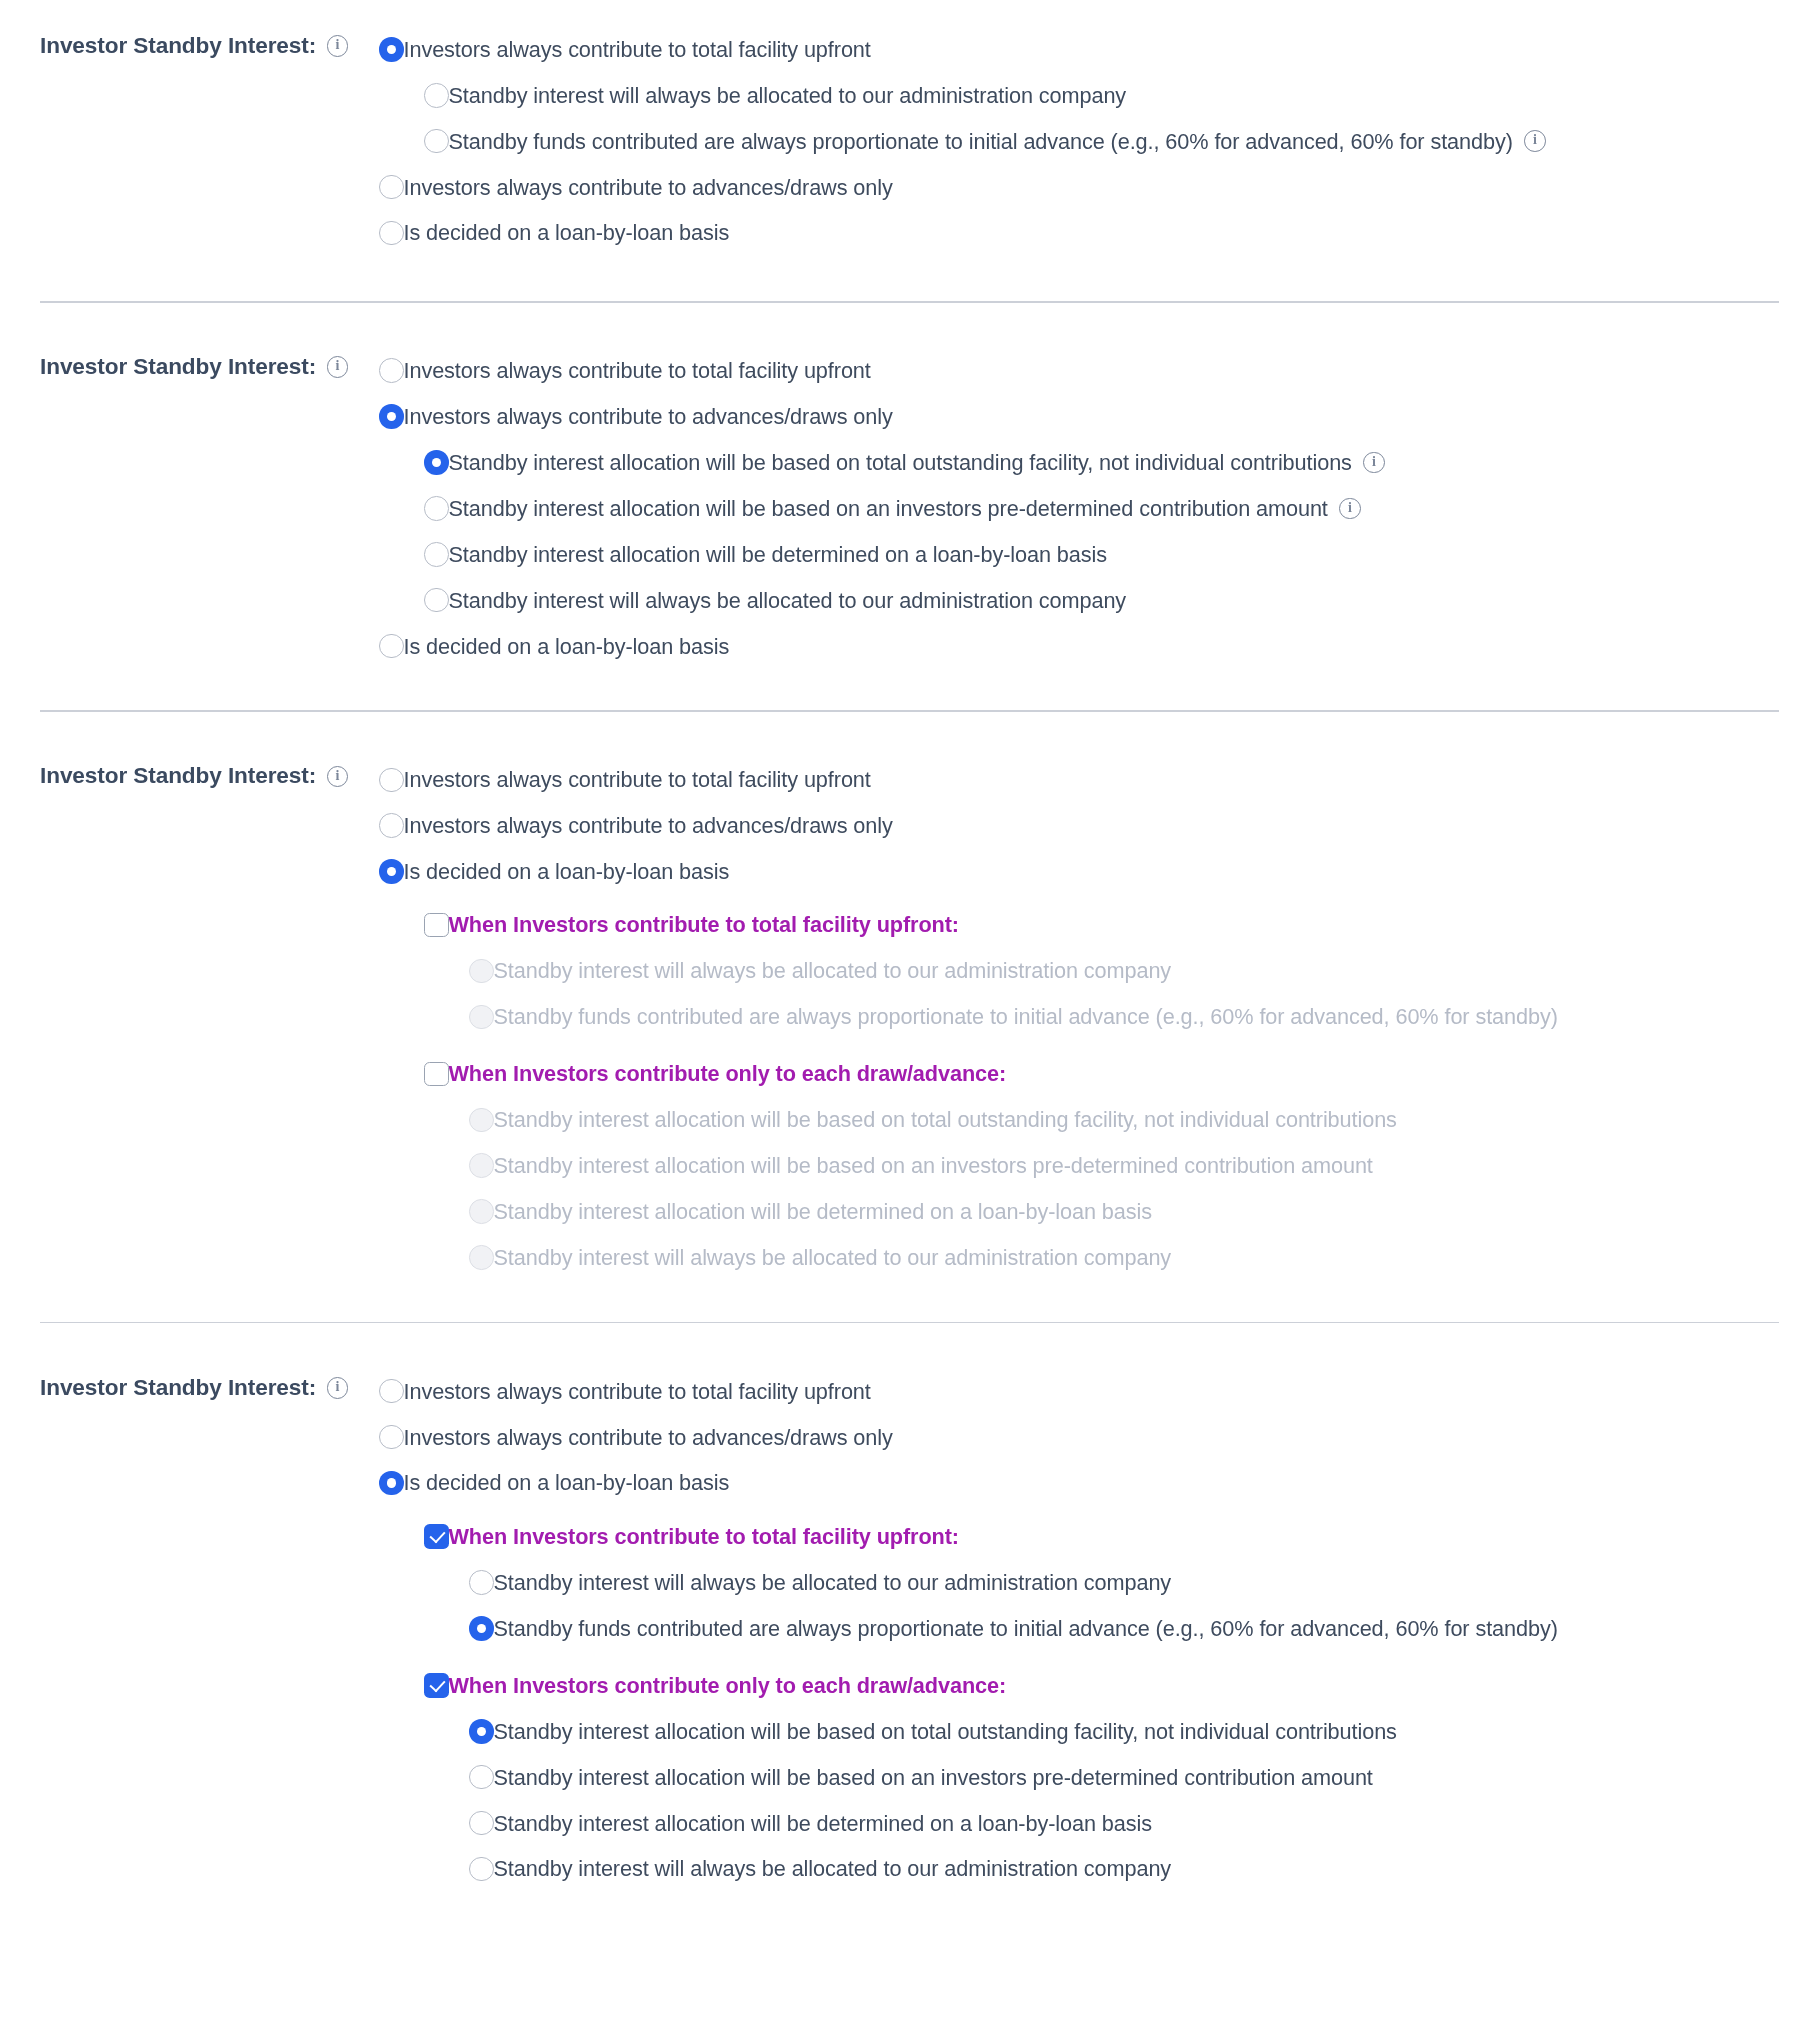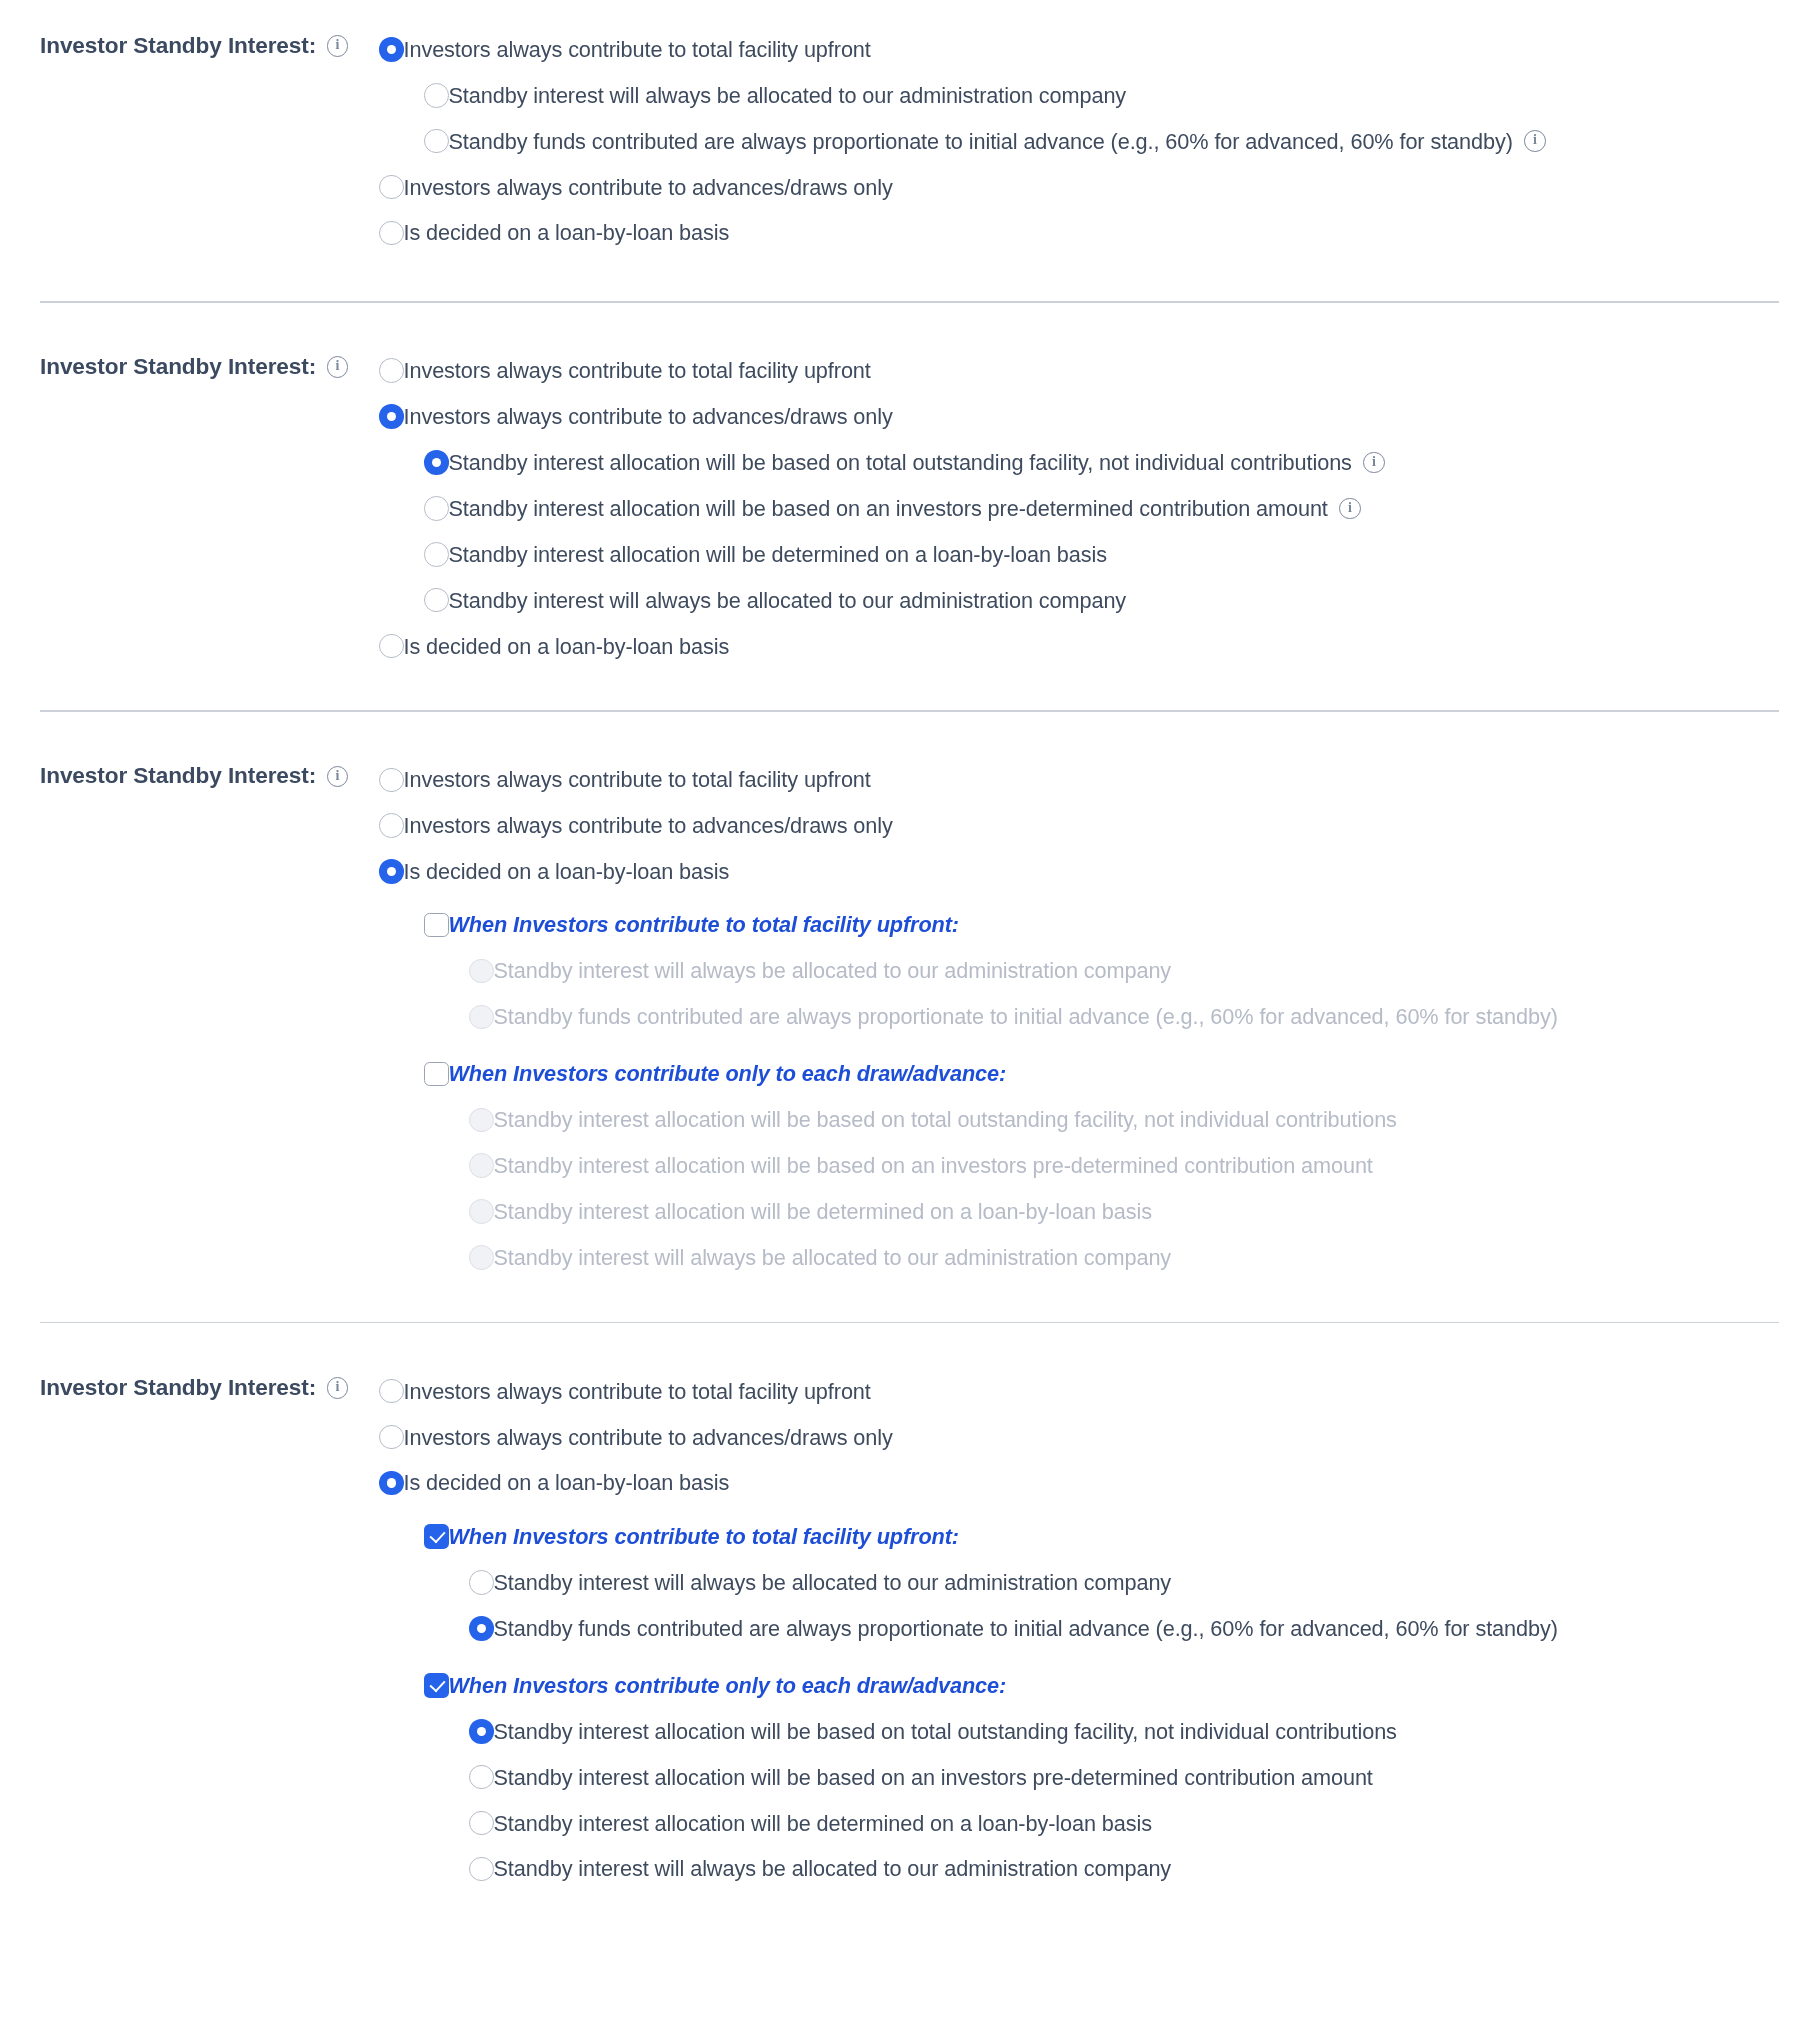--- a/index.html
+++ b/index.html
@@ -62,22 +62,21 @@
 
   .opt-text {
     font-size: 21.7px;
     color: #3e4b5e;
     line-height: 1.25;
     letter-spacing: -0.1px;
     white-space: nowrap;
   }
   .opt-text.strong {
     font-weight: 700;
-    color: #1d4ed8;
-    font-style: italic;
+    color: #a21caf;
   }
   .opt.disabled .opt-text { color: #b5bbc7; }
 
   
   .radio {
     width: 24.5px; height: 24.5px;
     flex: 0 0 24.5px;
     border-radius: 50%;
     border: 1.9px solid #b6bcc7;
     background: #ffffff;

